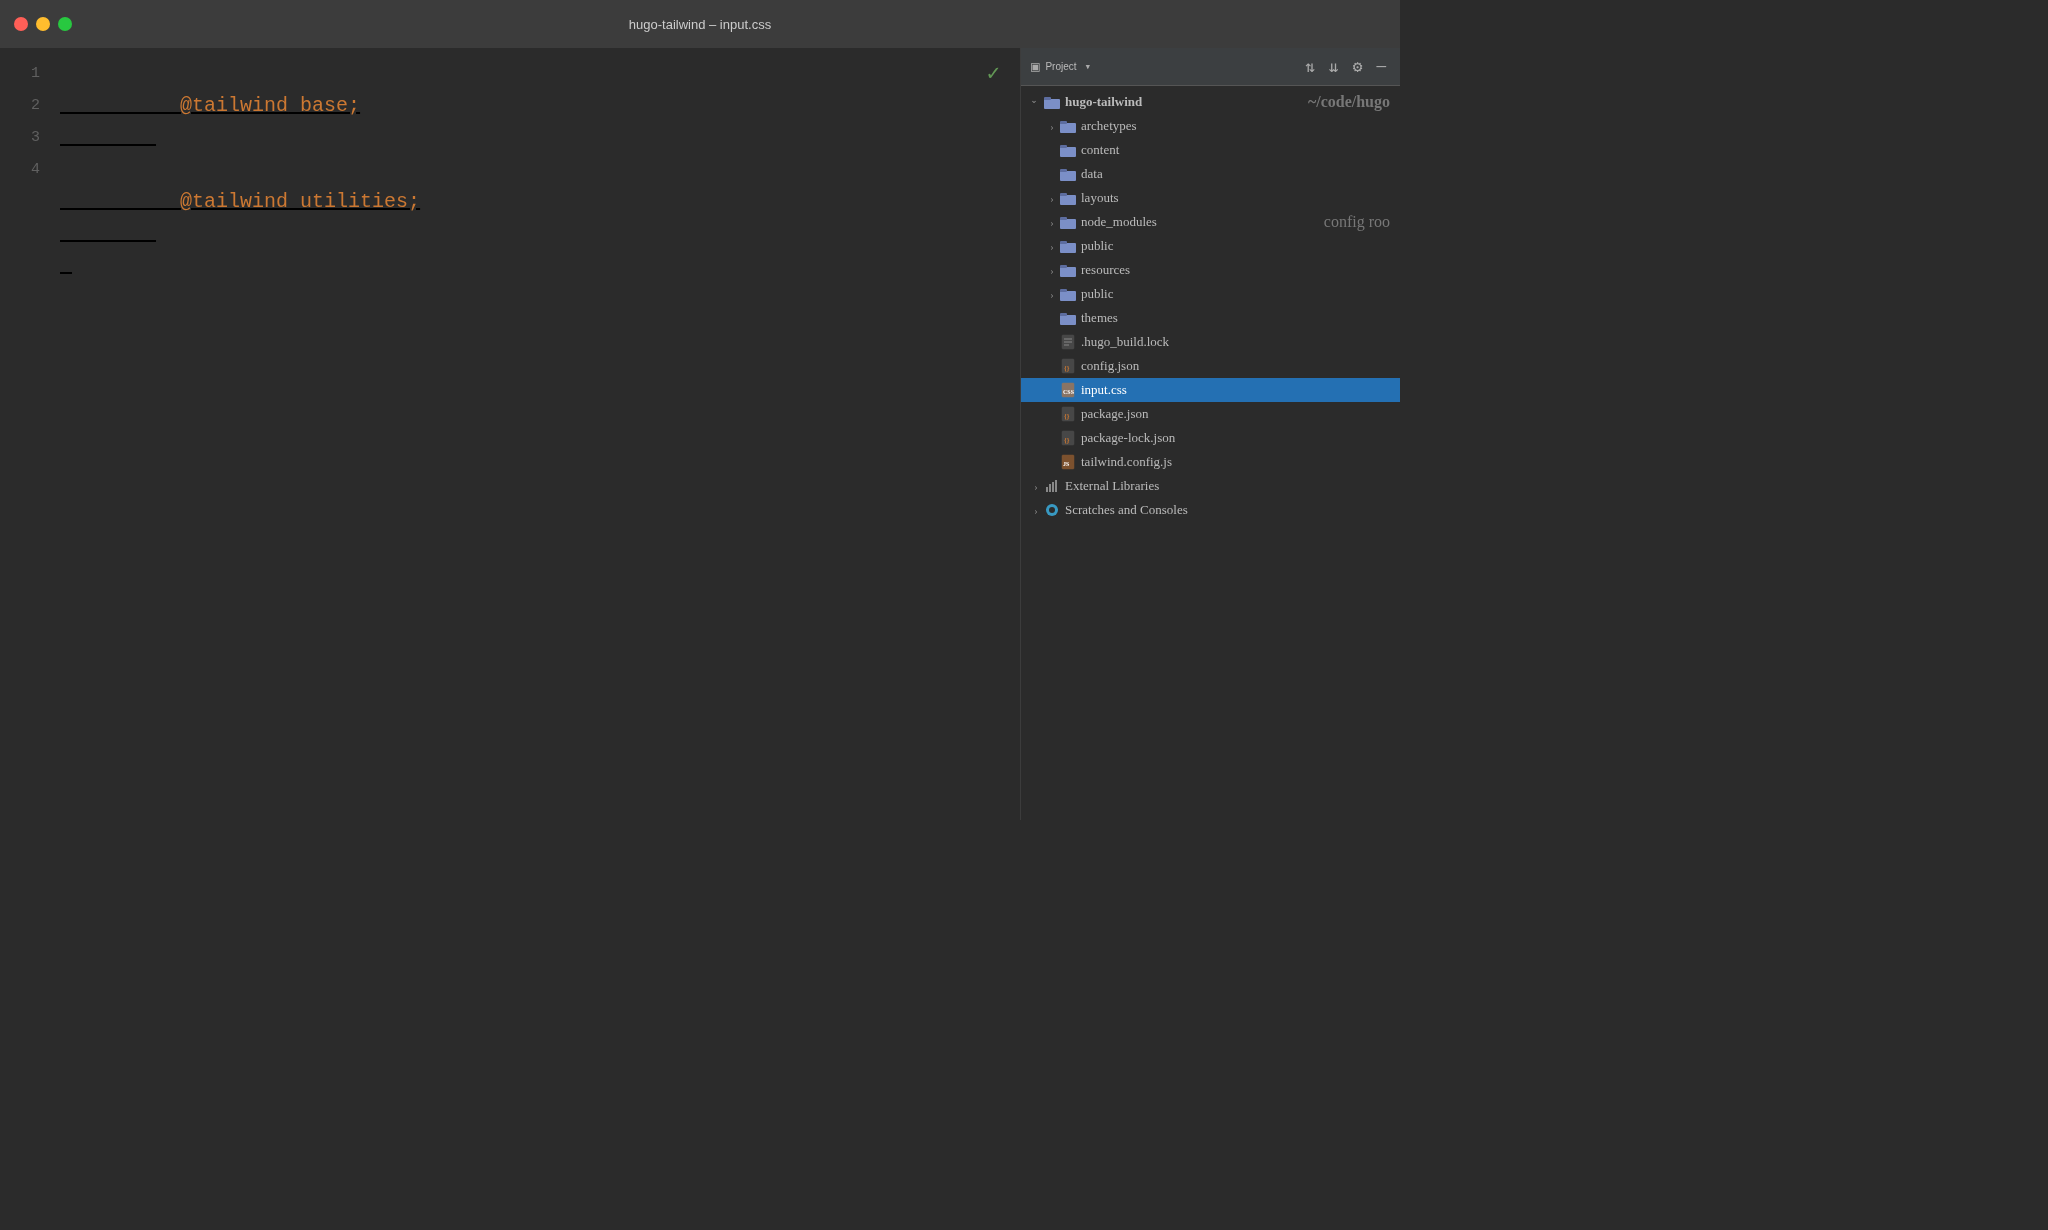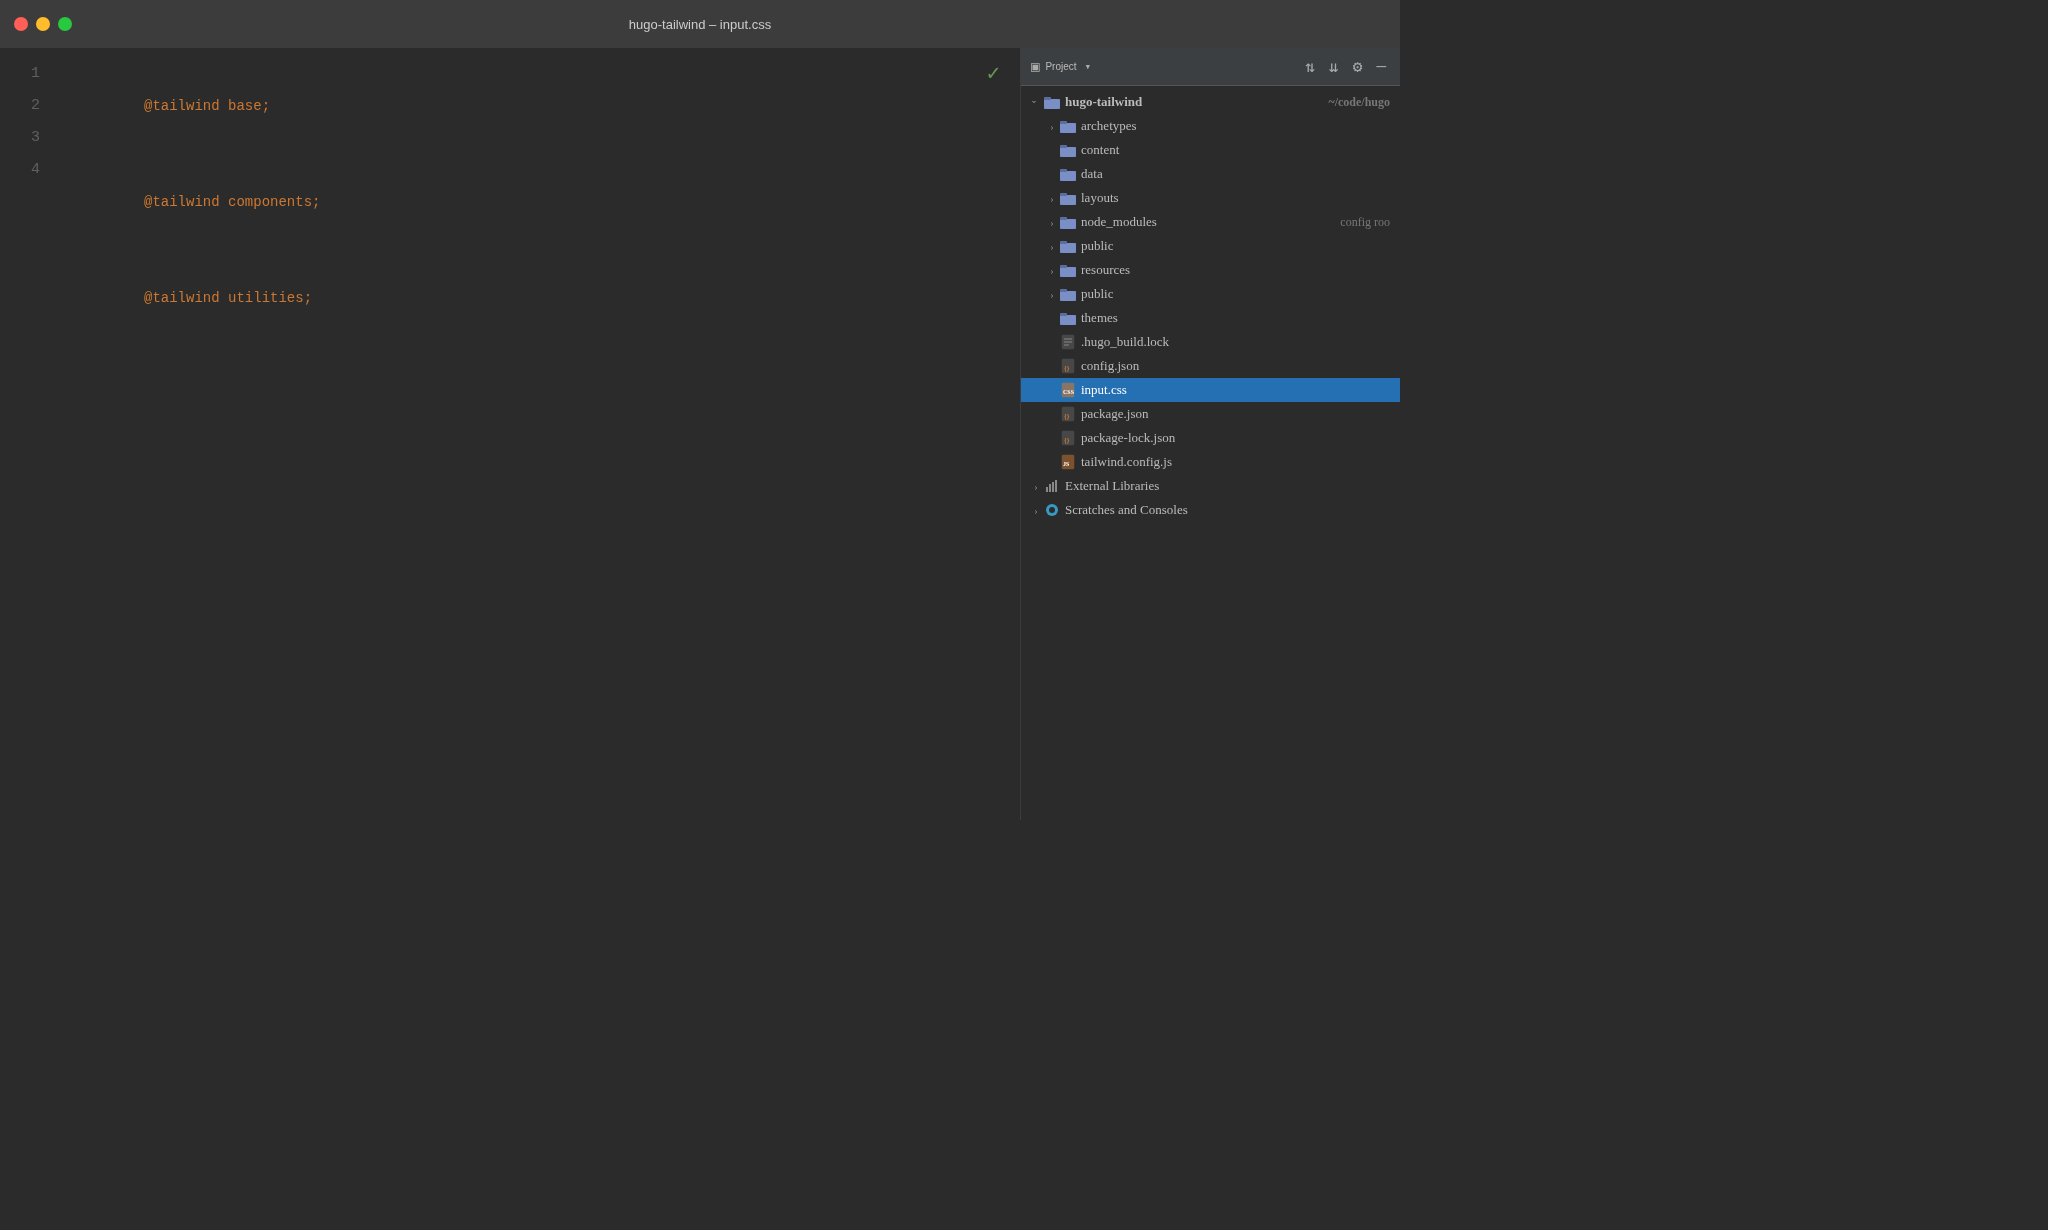--- a/index.html
+++ b/index.html
@@ -84,22 +84,23 @@
     }
 
     .code-area {
       flex: 1;
       padding-left: 10px;
       padding-top: 0;
     }
 
     .code-line {
       line-height: 32px;
-      font-size: 14px;
+      font-size: 20px;
       white-space: pre;
+      text-decoration: underline;
     }
 
     .kw-at { color: #cc7832; }
     .kw-value { color: #cc7832; }
 
     .checkmark {
       position: absolute;
       top: 12px;
       right: 20px;
       color: #629755;
@@ -240,21 +241,21 @@
     }
 
     .item-label {
       flex: 1;
       overflow: hidden;
       text-overflow: ellipsis;
     }
 
     .item-subtitle {
       color: #777;
-      font-size: 12px;
+      font-size: 16px;
       margin-left: 8px;
       flex-shrink: 0;
     }
   </style>
 </head>
 <body>
 
 <div class="title-bar">
   <div class="traffic-lights">
     <div class="traffic-light tl-close"></div>
@@ -270,23 +271,20 @@
     <div class="editor-content">
       <div class="line-numbers">
         <div>1</div>
         <div>2</div>
         <div>3</div>
         <div>4</div>
       </div>
       <div class="code-area">
         <div class="code-line">
           <span class="kw-at">@tailwind</span><span class="kw-value"> base;</span>
-        </div>
-        <div class="code-line">
-          <span class="kw-at">@tailwind</span><span class="kw-value"> components;</span>
         </div>
         <div class="code-line">
           <span class="kw-at">@tailwind</span><span class="kw-value"> utilities;</span>
         </div>
         <div class="code-line">&nbsp;</div>
       </div>
     </div>
     <span class="checkmark">✓</span>
   </div>
 

